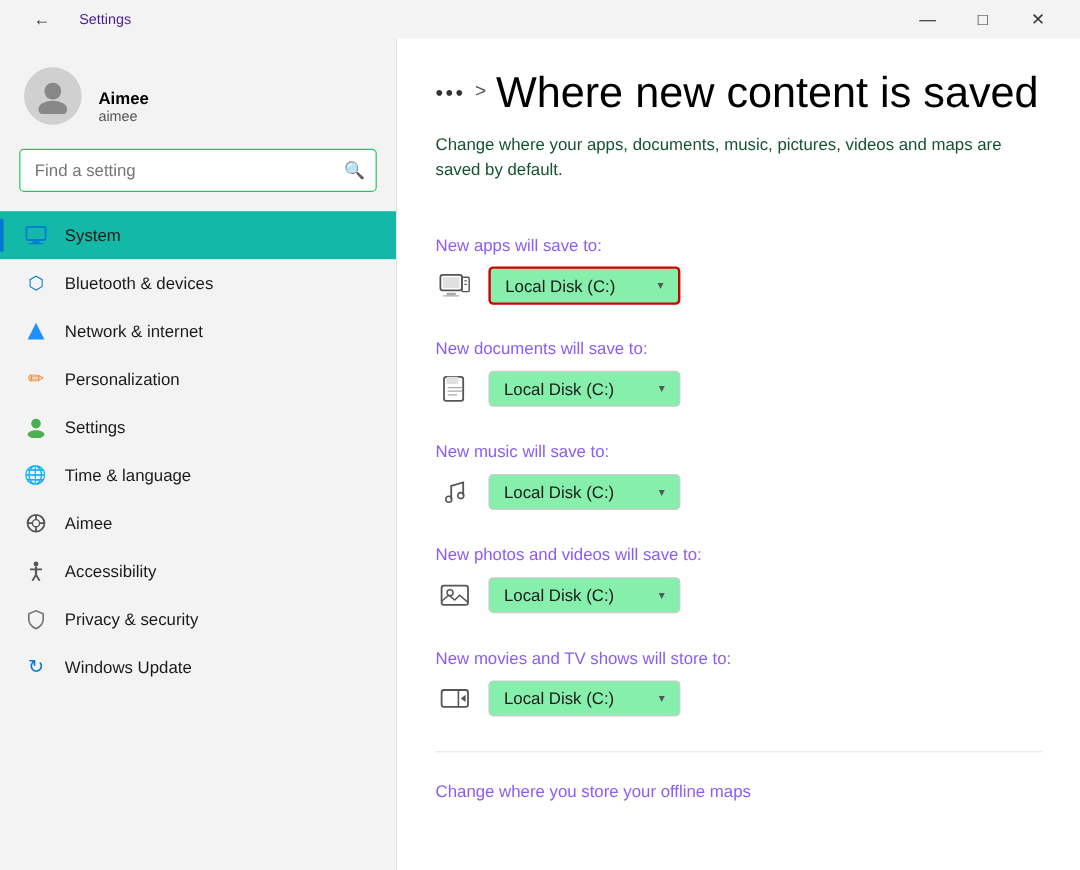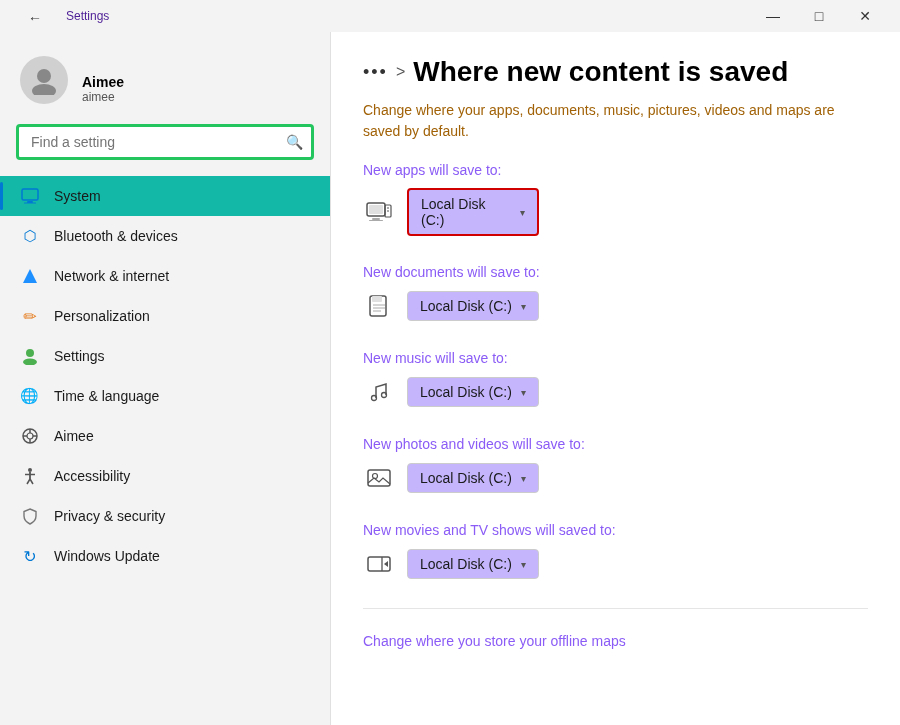--- a/index.html
+++ b/index.html
@@ -95,21 +95,21 @@
       font-size: 12px;
       color: #555;
     }
     .search-box {
       margin: 0 16px 16px;
       position: relative;
     }
     .search-box input {
       width: 100%;
       height: 36px;
-      border: 3px solid #22c55e;
+      border: 1px solid #22c55e;
       border-radius: 4px;
       padding: 0 36px 0 12px;
       font-size: 14px;
       background: white;
       outline: none;
     }
     .search-icon-wrap {
       position: absolute;
       right: 10px;
       top: 50%;
@@ -169,28 +169,28 @@
     .breadcrumb-dots {
       font-size: 18px;
       color: #333;
       letter-spacing: 2px;
     }
     .breadcrumb-sep {
       font-size: 16px;
       color: #555;
     }
     .page-title {
-      font-size: 28px;
-      font-weight: 700;
+      font-size: 36px;
+      font-weight: 400;
       color: #000;
     }
     .page-description {
       font-size: 14px;
-      color: #a16207;
-      margin: 12px 0 20px;
+      color: #14532d;
+      margin: 12px 0 44px;
       line-height: 1.5;
     }
 
     .save-section {
       margin-bottom: 28px;
     }
     .save-label {
       font-size: 14px;
       color: #8b5cf6;
       margin-bottom: 10px;
@@ -208,25 +208,25 @@
       justify-content: center;
       font-size: 22px;
       color: #555;
       flex-shrink: 0;
     }
     .dropdown {
       display: flex;
       align-items: center;
       justify-content: space-between;
       padding: 6px 12px;
-      background: #c4b5fd;
+      background: #86efac;
       border: 1px solid #ccc;
       border-radius: 4px;
       cursor: pointer;
-      width: 132px;
+      width: 160px;
       font-size: 14px;
       color: #1a1a1a;
       gap: 8px;
     }
     .dropdown.highlighted {
       border: 2px solid #d00000;
     }
     .dropdown-arrow {
       font-size: 10px;
       color: #555;
@@ -433,21 +433,21 @@
           </svg>
         </span>
         <div class="dropdown">
           <span>Local Disk (C:)</span>
           <span class="dropdown-arrow">▾</span>
         </div>
       </div>
     </div>
 
     <div class="save-section">
-      <div class="save-label">New movies and TV shows will saved to:</div>
+      <div class="save-label">New movies and TV shows will store to:</div>
       <div class="save-row">
         <span class="save-icon">
           <svg width="28" height="28" viewBox="0 0 28 28" fill="none">
             <rect x="3" y="7" width="22" height="14" rx="2" stroke="#555" stroke-width="1.5" fill="none"></rect>
             <polygon points="19,14 23,11 23,17" fill="#555"></polygon>
             <line x1="17" y1="7" x2="17" y2="21" stroke="#555" stroke-width="1.3"></line>
           </svg>
         </span>
         <div class="dropdown">
           <span>Local Disk (C:)</span>

